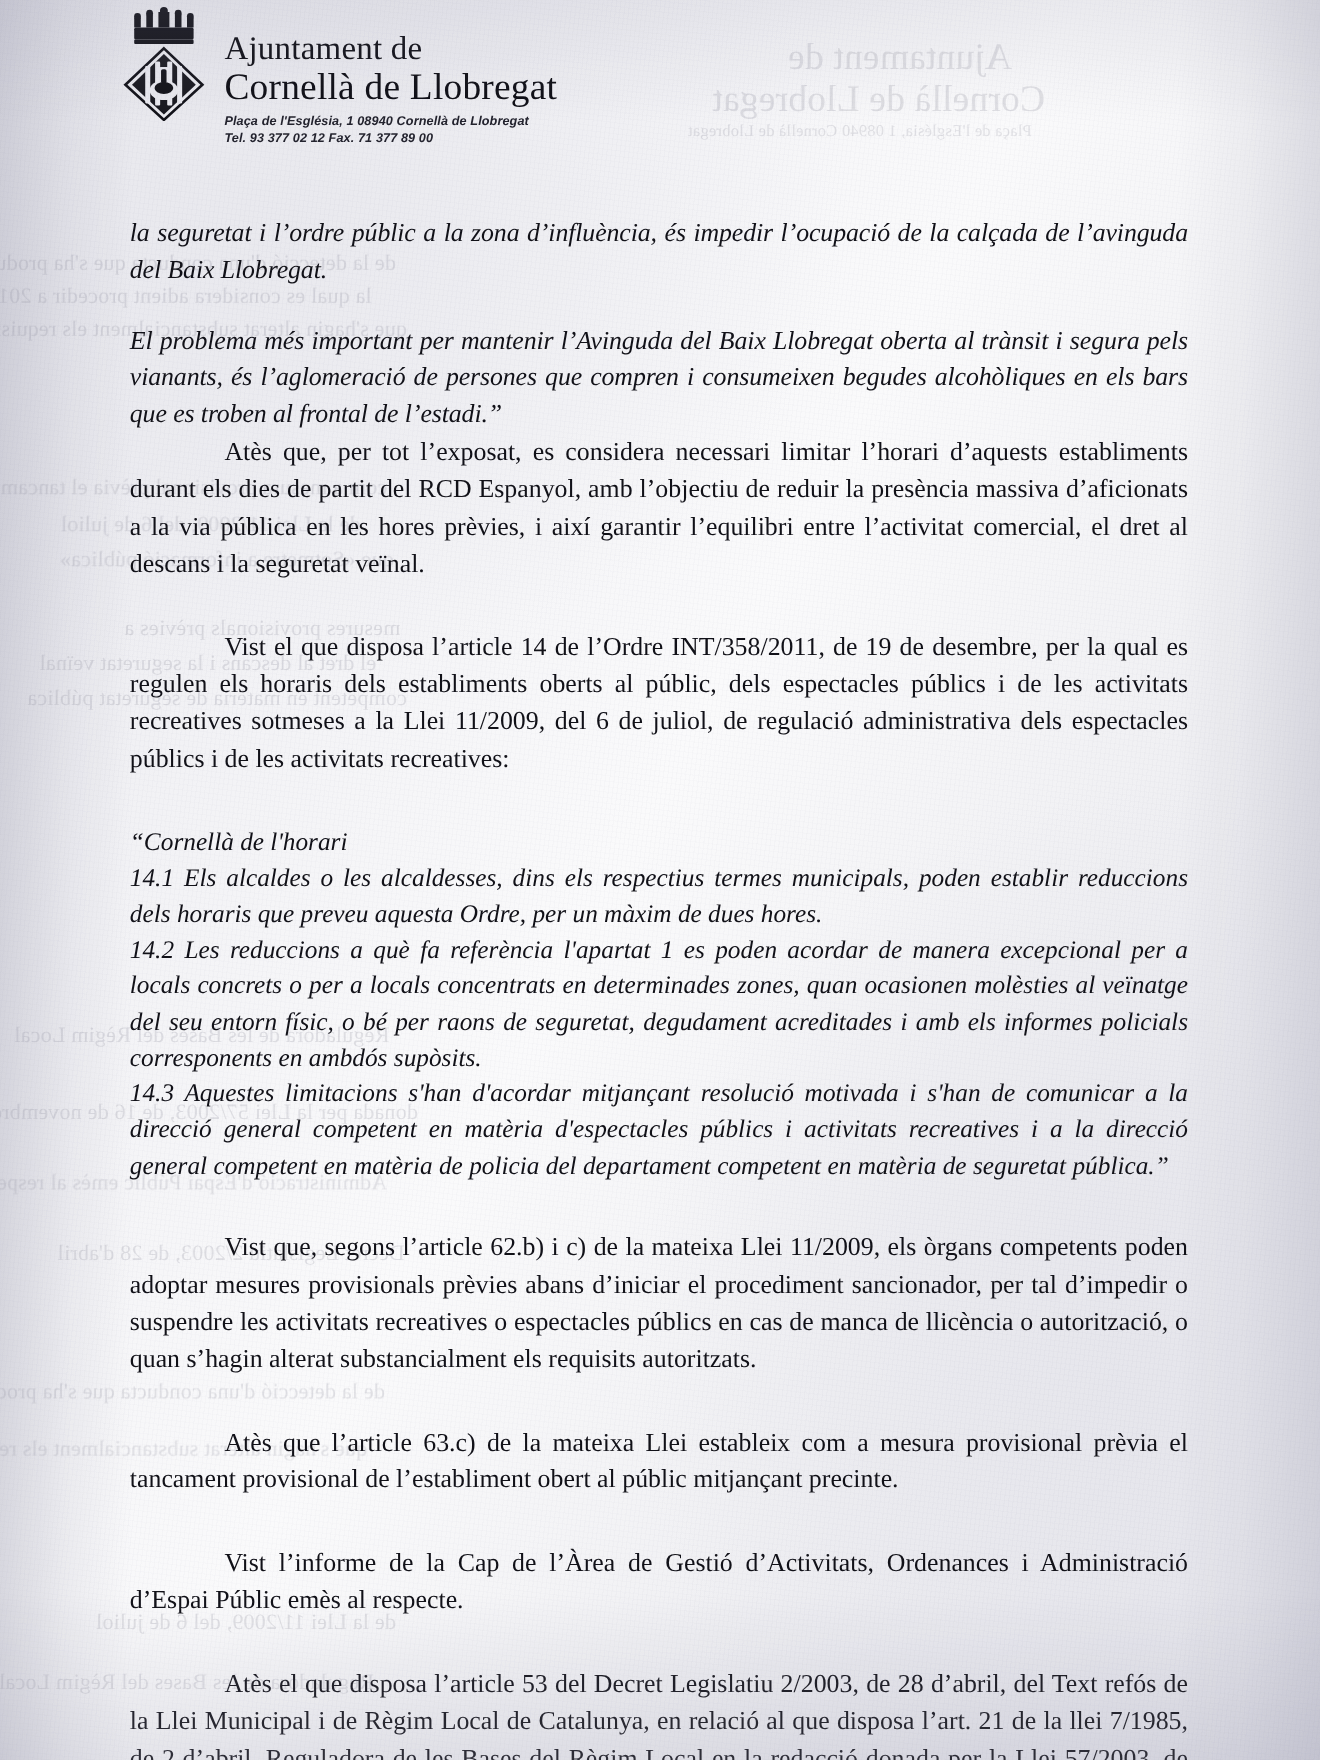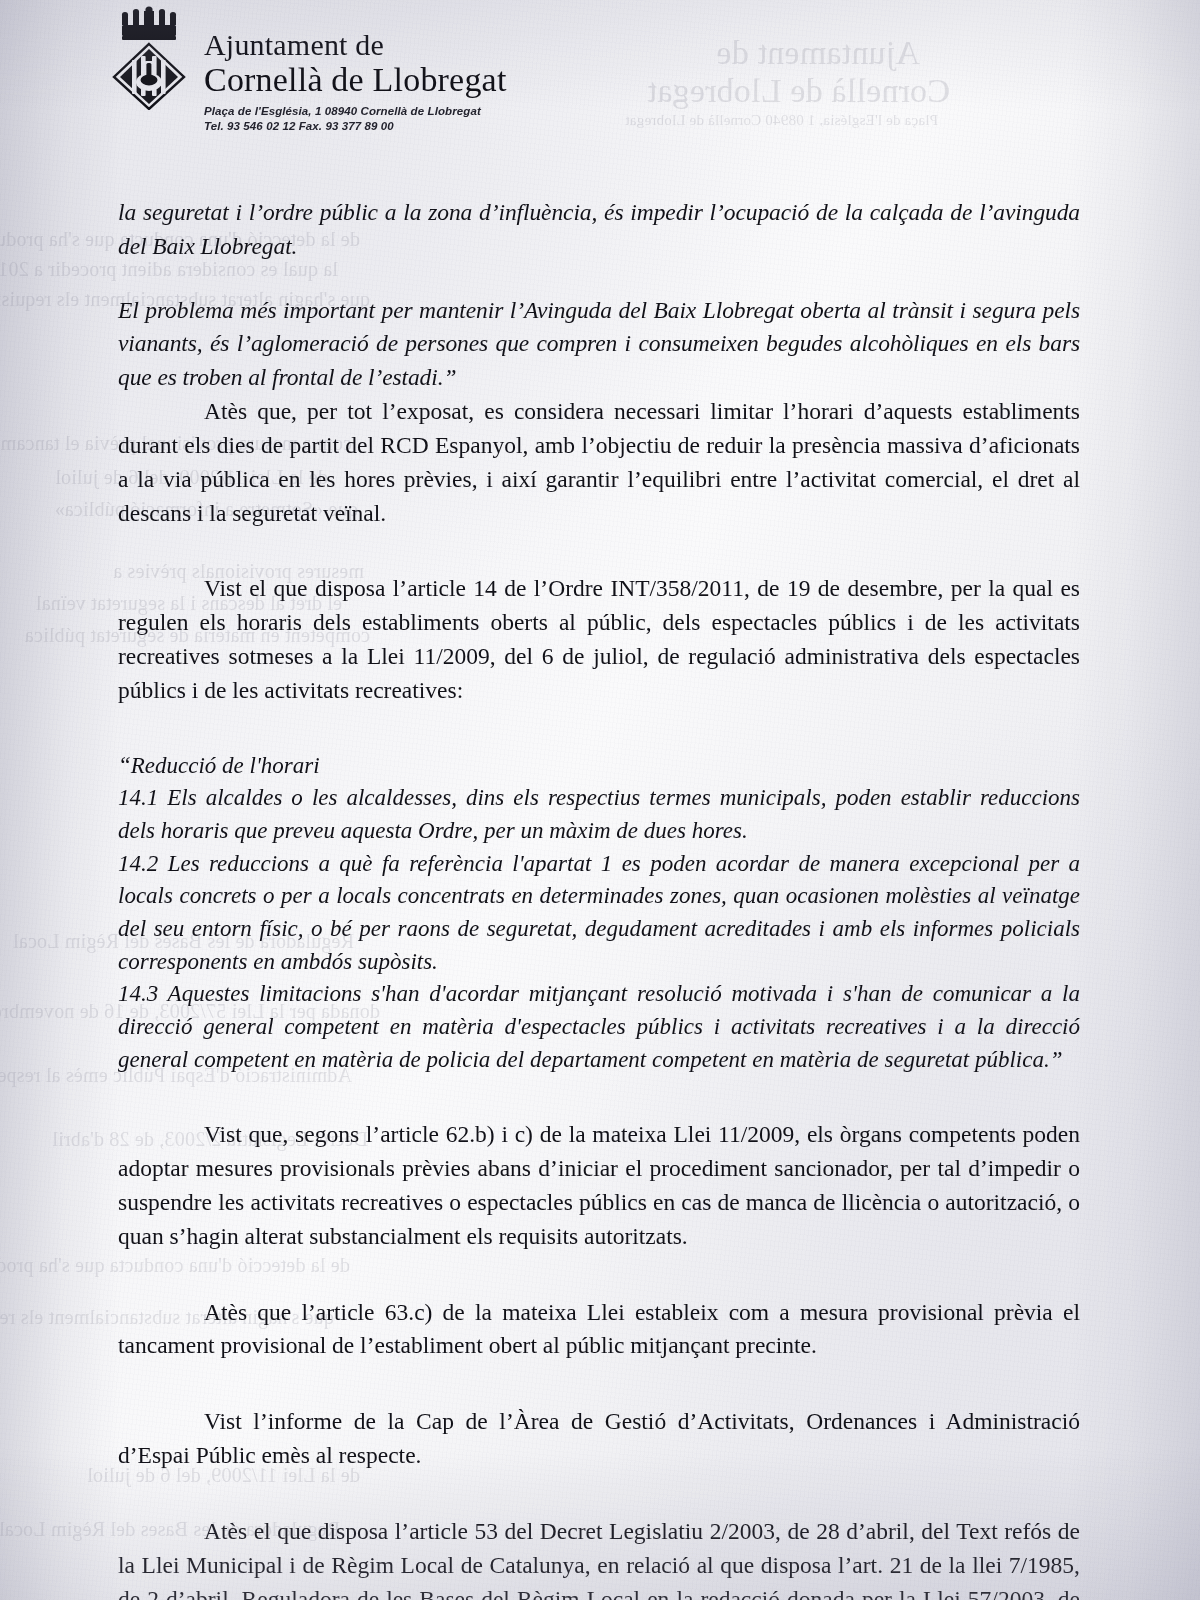--- a/index.html
+++ b/index.html
@@ -229,21 +229,21 @@
           <rect x="38.4" y="57" width="5" height="13" rx="1.6"></rect>
         </g>
       </svg>
     </div>
 
     <div class="lh-text">
       <div class="lh-line1">Ajuntament de</div>
       <div class="lh-line2">Cornellà de Llobregat</div>
       <div class="lh-addr">
         <div>Plaça de l'Església, 1   08940 Cornellà de Llobregat</div>
-        <div>Tel. 93 546 02 12   Fax. 93 377 89 00</div>
+        <div>Tel. 93 377 02 12   Fax. 71 377 89 00</div>
       </div>
     </div>
   </div>
 
   <div class="body">
 
     <p class="ital">la seguretat i l’ordre públic a la zona d’influència, és impedir l’ocupació de la calçada de l’avinguda del Baix Llobregat.</p>
 
     <div class="gap-md"></div>
 
@@ -251,21 +251,21 @@
 
     <p class="ind">Atès que, per tot l’exposat, es considera necessari limitar l’horari d’aquests establiments durant els dies de partit del RCD Espanyol, amb l’objectiu de reduir la presència massiva d’aficionats a la via pública en les hores prèvies, i així garantir l’equilibri entre l’activitat comercial, el dret al descans i la seguretat veïnal.</p>
 
     <div class="gap-lg"></div>
 
     <p class="ind">Vist el que disposa l’article 14 de l’Ordre INT/358/2011, de 19 de desembre, per la qual es regulen els horaris dels establiments oberts al públic, dels espectacles públics i de les activitats recreatives sotmeses a la Llei 11/2009, del 6 de juliol, de regulació administrativa dels espectacles públics i de les activitats recreatives:</p>
 
     <div class="gap-lg"></div>
 
     <div class="quote-block">
-      <p class="noj">“Reducció de l'horari</p>
+      <p class="noj">“Cornellà de l'horari</p>
       <p>14.1 Els alcaldes o les alcaldesses, dins els respectius termes municipals, poden establir reduccions dels horaris que preveu aquesta Ordre, per un màxim de dues hores.</p>
       <p>14.2 Les reduccions a què fa referència l'apartat 1 es poden acordar de manera excepcional per a locals concrets o per a locals concentrats en determinades zones, quan ocasionen molèsties al veïnatge del seu entorn físic, o bé per raons de seguretat, degudament acreditades i amb els informes policials corresponents en ambdós supòsits.</p>
       <p>14.3 Aquestes limitacions s'han d'acordar mitjançant resolució motivada i s'han de comunicar a la direcció general competent en matèria d'espectacles públics i activitats recreatives i a la direcció general competent en matèria de policia del departament competent en matèria de seguretat pública.”</p>
     </div>
 
     <div class="gap-lg"></div>
 
     <p class="ind">Vist que, segons l’article 62.b) i c) de la mateixa Llei 11/2009, els òrgans competents poden adoptar mesures provisionals prèvies abans d’iniciar el procediment sancionador, per tal d’impedir o suspendre les activitats recreatives o espectacles públics en cas de manca de llicència o autorització, o quan s’hagin alterat substancialment els requisits autoritzats.</p>
 
     <div class="gap-lg"></div>

